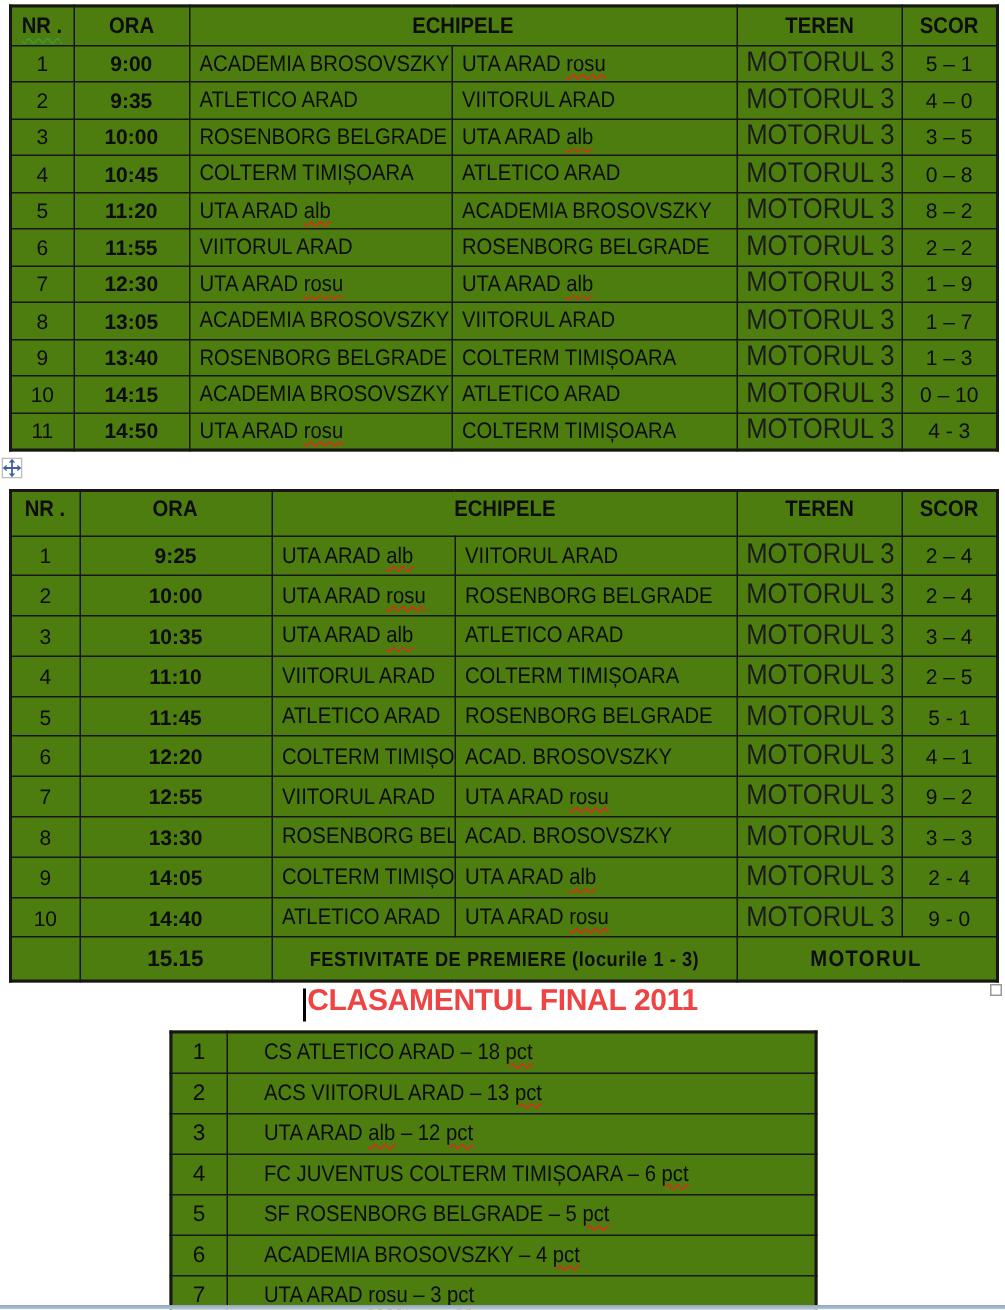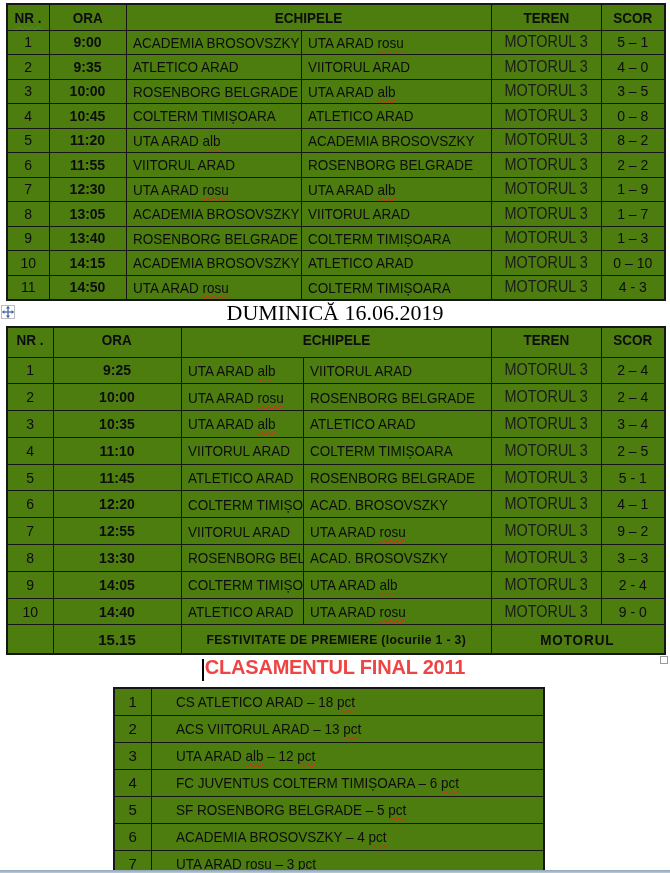--- a/index.html
+++ b/index.html
@@ -19,21 +19,21 @@
 
   
   .match thead th { font-size:15px; font-weight:bold; text-align:center; }
   .t1 thead th { height:26px; }
   .t2 thead th { height:30px; vertical-align:top; padding-top:3px; }
   .t1 tbody td { height:24.5px; }
   .t2 tbody td { height:26.8px; }
   td.c-nr   { text-align:center; font-size:14px; }
   td.c-ora  { text-align:center; font-size:14px; font-weight:bold; }
   td.c-team { text-align:left; font-size:15px; padding-left:6px; }
-  td.c-teren{ text-align:center; font-size:16px; color:#1b1b1b; }
+  td.c-teren{ text-align:center; font-size:19px; color:#1b1b1b; }
   td.c-scor { text-align:center; font-size:14px; }
 
   
   tr.festiv td { height:29px; font-weight:bold; }
   td.f-ora   { text-align:center; font-size:15px; }
   td.f-title { text-align:center; font-size:13.5px; letter-spacing:.4px; }
   td.f-teren { text-align:center; font-size:15px; letter-spacing:1px; }
 
   
   .t3 td { height:27px; font-size:15px; }
@@ -185,21 +185,20 @@
       </g>
       <g fill="#3f62a0">
         <polygon points="7,0.8 4.9,3.4 9.1,3.4"></polygon>
         <polygon points="7,13.2 4.9,10.6 9.1,10.6"></polygon>
         <polygon points="0.8,7 3.4,4.9 3.4,9.1"></polygon>
         <polygon points="13.2,7 10.6,4.9 10.6,9.1"></polygon>
       </g>
     </svg>
   </div>
 
-  <div class="h-sunday">DUMINICĂ 16.06.2019</div>
 
   <table class="match t2" style="left:6px; top:326px; width:658px; height:327px;">
     <colgroup>
       <col style="width:46px">
         <col style="width:128px">
         <col style="width:122px">
       <col style="width:188px">
         <col style="width:110px">
         <col style="width:64px">
     </colgroup>

